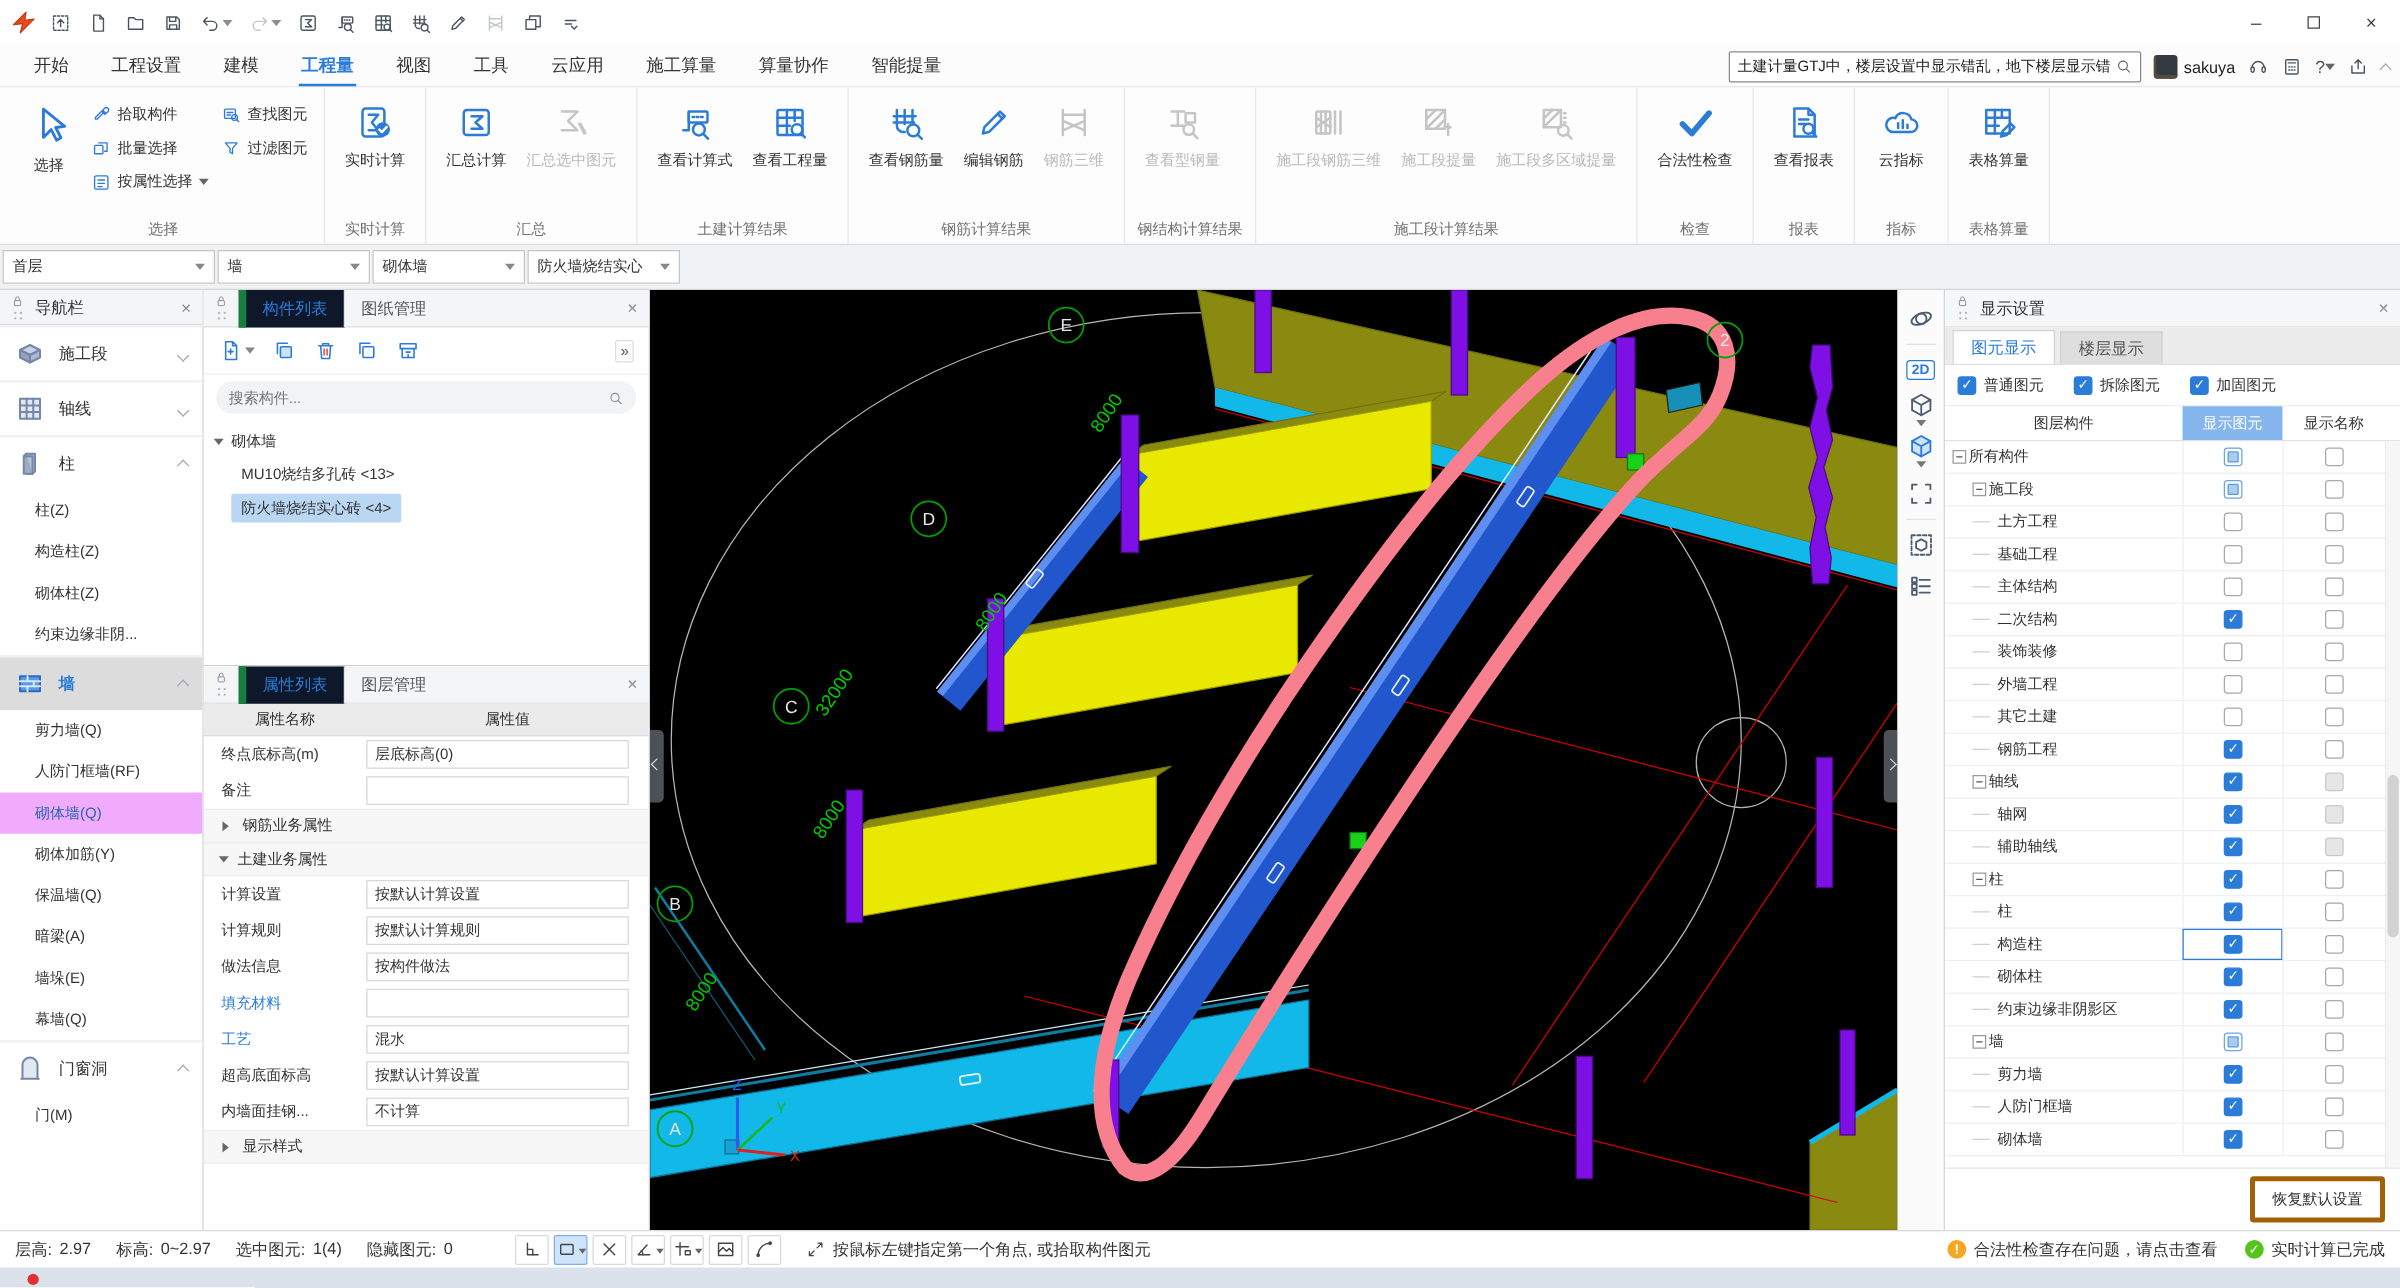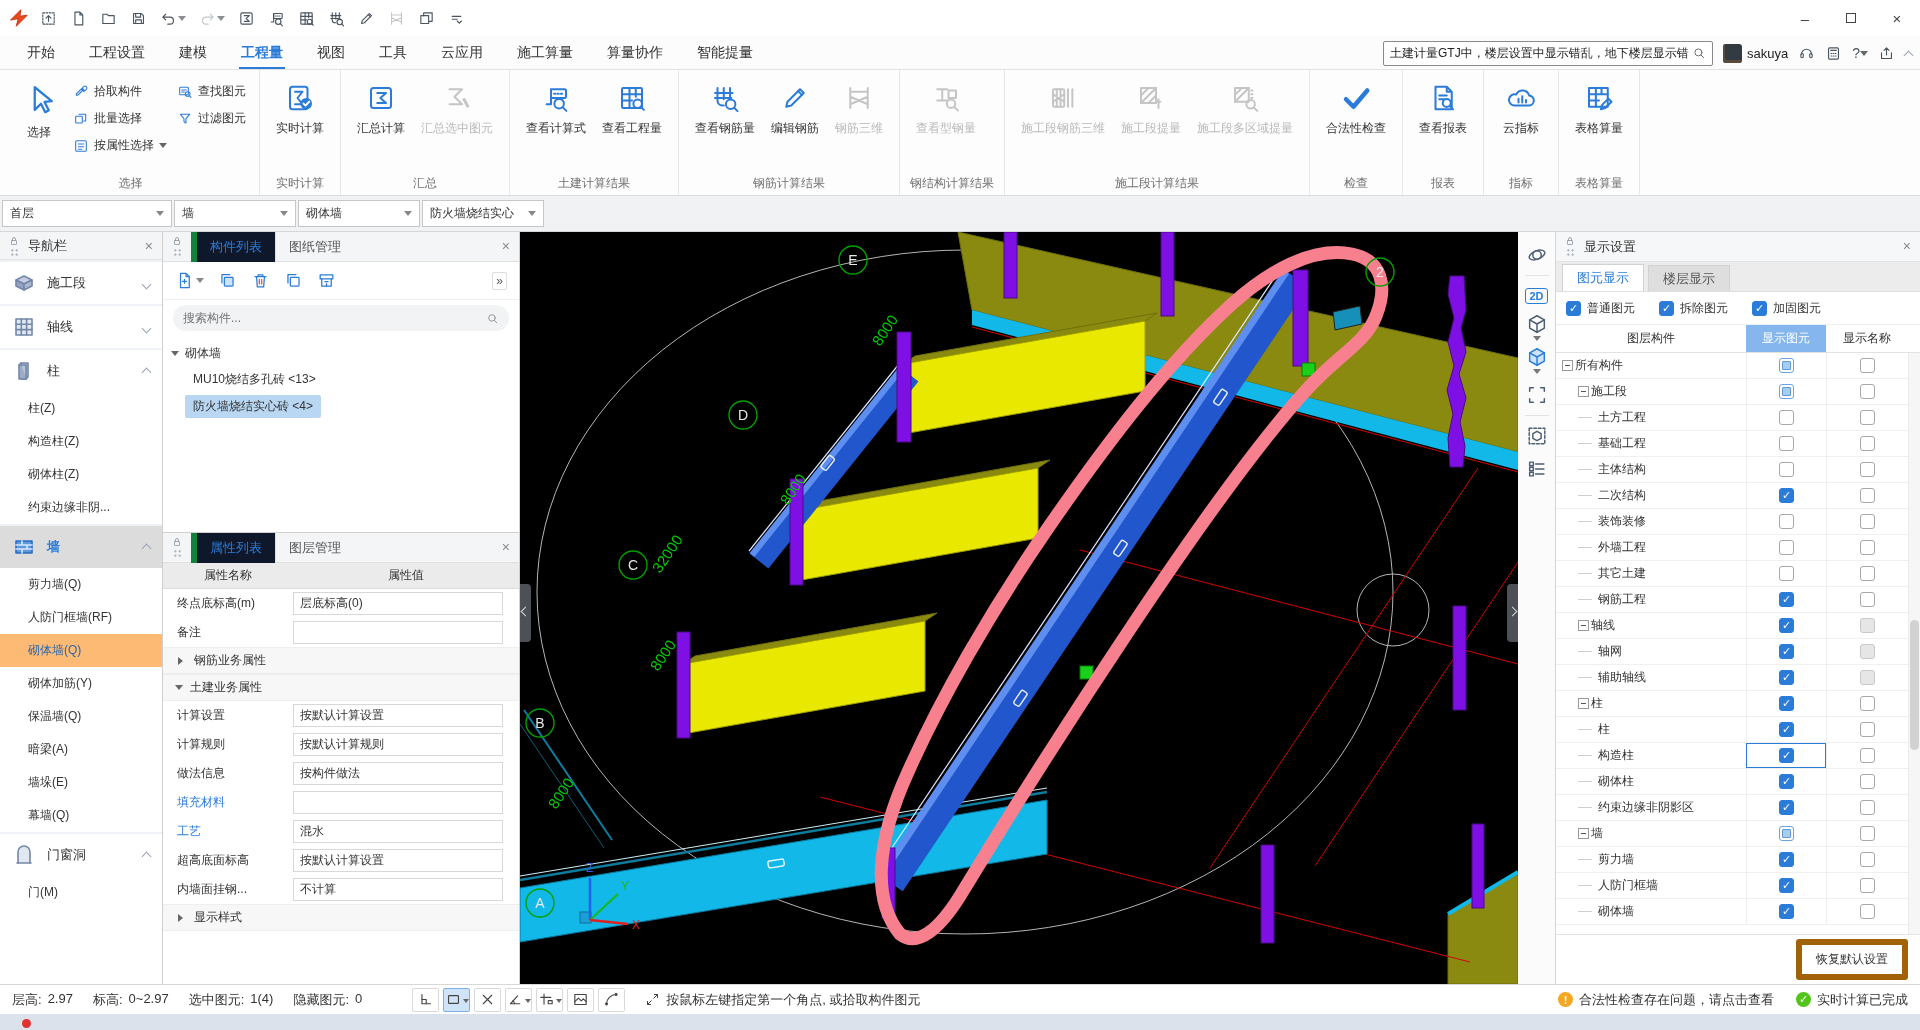--- a/index.html
+++ b/index.html
@@ -64,21 +64,21 @@
 .gripdots{width:9px;height:10px;margin-top:1px;background-image:radial-gradient(#aab2bd 1px,transparent 1.2px);background-size:4.5px 4.5px}
 .pclose{position:absolute;right:9px;top:7px;color:#8a8a8a;font-size:14px;line-height:14px}
 
 #nav{top:232px;left:0;width:163px;bottom:46px;border-right:1px solid #d0d0d0;background:#fff;overflow:hidden}
 #nav .navhead{height:28px;display:flex;align-items:center;background:#f4f5f7;border-bottom:1px solid #e3e3e3;padding-left:28px;font-size:13px;color:#333;position:relative}
 .navsec-head{height:44px;display:flex;align-items:center;gap:11px;padding:0 12px;border-top:2px solid #eef1f5;font-size:13px;color:#333}
 .navsec-head .icon{width:24px;height:24px}
 .navsec-head .chevslot{margin-left:auto}
 .navsec-head.active{background:#dcdcdc;color:#2b7cd9;font-weight:bold}
 .navitem{height:33px;display:flex;align-items:center;padding-left:28px;font-size:12px;color:#333}
-.navitem.selected{background:#fdba74;color:#2866ad}
+.navitem.selected{background:#f0abfc;color:#2866ad}
 
 #comp-panel{top:232px;left:163px;width:357px;height:301px;border-right:1px solid #d0d0d0;border-bottom:1px solid #d0d0d0}
 #comp-toolbar{height:38px;display:flex;align-items:center;gap:14px;padding:0 12px;border-bottom:1px solid #f0f0f0}
 #comp-toolbar .tbico{display:flex;align-items:center;gap: 2px;color:#2b7cd9}
 #comp-toolbar .icon{width:19px;height:19px}
 #comp-toolbar .more{margin-left:auto;color:#555;border:1px solid #ddd;border-radius:2px;padding:1px 3px}
 #comp-search{margin:5px 10px;height:26px;background:#f2f3f5;border-radius:13px;display:flex;align-items:center;padding:0 10px}
 #comp-search input{flex:1;border:none;outline:none;background:transparent;font-size:12px;color:#333;font-family:inherit}
 #comp-search .icon{width:13px;height:13px;color:#8a8a8a}
 .ctree{padding:4px 8px}
@@ -137,21 +137,21 @@
 .twig{width:14px;border-top:1px solid #cfcfcf;flex:none;margin-left:-18px;margin-right:4px}
 .cb{width:15px;height:15px;border:1px solid #a8a8a8;border-radius:3px;background:#fff;position:relative;flex:none}
 .cb.on{background:#2b7cd9;border-color:#2b7cd9}
 .cb.on::after{content:"✓";position:absolute;color:#fff;font-size:11px;font-weight:bold;left:2px;top:0px;line-height:13px}
 .cb.partial{border-color:#6aa3e0}
 .cb.partial::after{content:"";position:absolute;inset:2px;background:#a9cdf0;border:1px solid #5f9ad8;border-radius:1px}
 .cb.disabled{background:#e6e6e6;border-color:#c9c9c9}
 #dp-scroll{position:absolute;right:0;top:0;bottom:0;width:12px;background:#f6f6f6;border-left:1px solid #ececec}
 #dp-thumb{position:absolute;right:1px;top:46%;width:9px;height:130px;background:#d2d2d2;border-radius:5px}
 #dp-footer{height:50px;border-top:1px solid #e4e4e4;display:flex;align-items:center;justify-content:flex-end;padding-right:12px}
-#dp-reset{border:6px solid #a16207;border-radius:3px;background:#fff;padding:6px 14px;font-size:12px;color:#333}
+#dp-reset{border:4px solid #a16207;border-radius:3px;background:#fff;padding:6px 14px;font-size:12px;color:#333}
 
 #statusbar{position:absolute;left:0;right:0;bottom:16px;height:30px;background:#fff;border-top:1px solid #d8d8d8;display:flex;align-items:center;padding:0 12px;gap:20px;font-size:13px;color:#333}
 .metric{display:flex;gap:6px;white-space:nowrap}
 #status-tools{display:flex;gap:4px;align-items:center;margin-left:30px}
 .stool{width:27px;height:24px;border:1px solid #d9d9d9;border-radius:2px;display:flex;align-items:center;justify-content:center;color:#444;background:#fff;gap:1px}
 .stool .icon{width:17px;height:17px}
 .stool.active{background:#cfe4f8;border-color:#7fb0e8}
 .stool .tri-d{border-top-color:#666;margin-top:6px;border-width:3px;border-top-width:4px}
 #status-hint{display:flex;align-items:center;gap:6px;white-space:nowrap}
 #status-hint .icon{width:15px;height:15px;color:#444}

